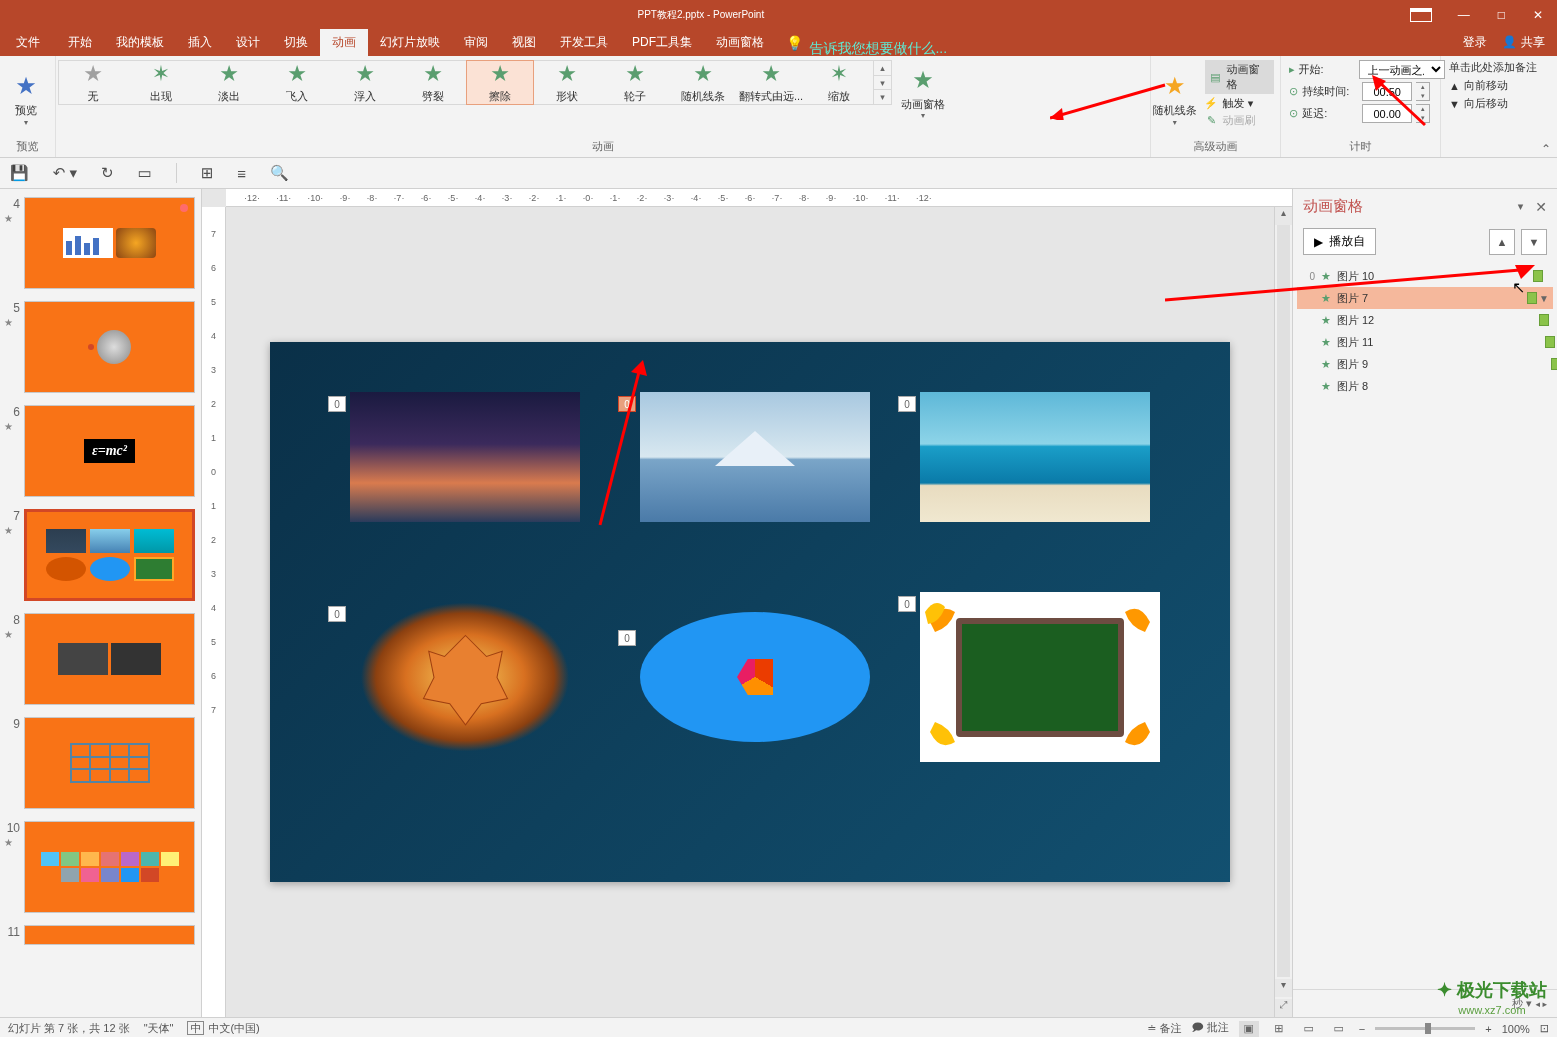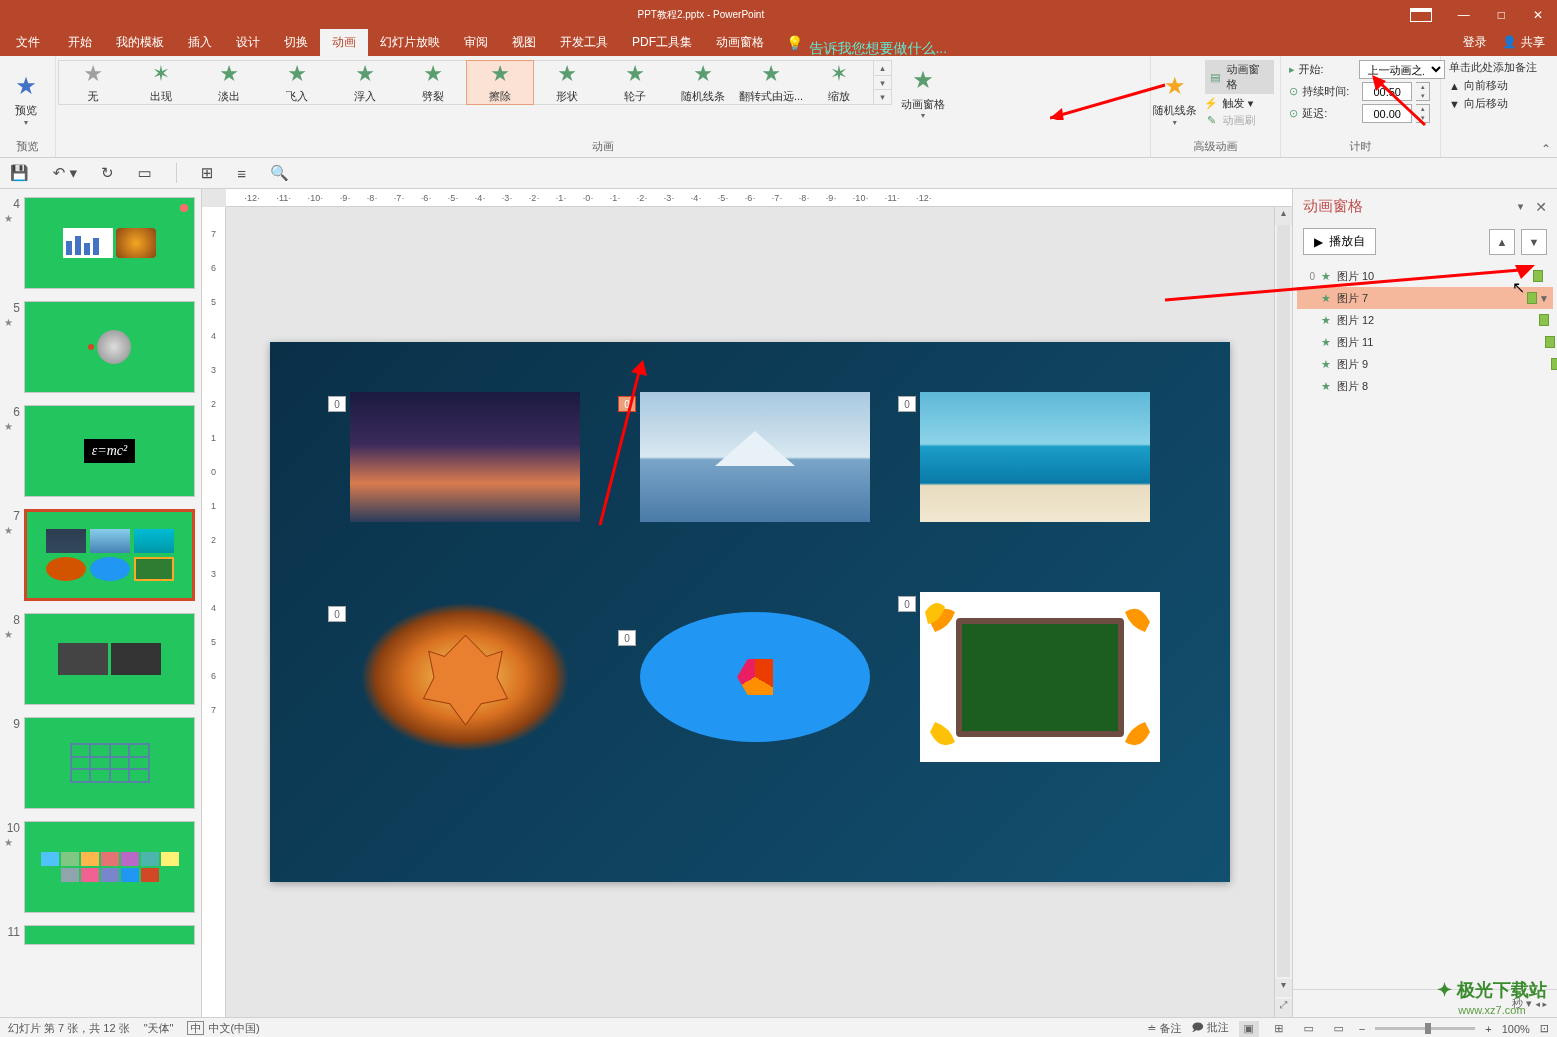--- a/index.html
+++ b/index.html
@@ -64,21 +64,21 @@
 .qat { height: 31px; background: #f3f3f3; border-bottom: 1px solid #d0d0d0; display: flex; align-items: center; padding: 0 10px; gap: 24px; }
 .qat .item { color: #505050; font-size: 15px; cursor: pointer; }
 .qat .sep { width: 1px; height: 20px; background: #d0d0d0; }
 
 
 .main { display: flex; height: 828px; }
 .thumbs { width: 202px; background: #f3f3f3; overflow-y: auto; border-right: 1px solid #d0d0d0; padding: 6px 0; }
 .thumb-row { display: flex; padding: 2px 6px 10px 6px; position: relative; }
 .thumb-row .num { width: 18px; font-size: 12px; color: #666; text-align: right; padding-right: 4px; }
 .thumb-row .star-ind { position: absolute; left: 4px; top: 18px; font-size: 10px; color: #888; }
-.thumb { flex: 1; height: 92px; background: #22c55e; border: 1px solid #c8c8c8; position: relative; overflow: hidden; }
+.thumb { flex: 1; height: 92px; background: #f97316; border: 1px solid #c8c8c8; position: relative; overflow: hidden; font-weight: bold; }
 .thumb.active { border: 3px solid #d24726; }
 .thumb-content { position: absolute; inset: 0; display: flex; align-items: center; justify-content: center; flex-wrap: wrap; gap: 3px; padding: 6px; }
 
 .editor { flex: 1; display: flex; flex-direction: column; background: #e6e6e6; position: relative; }
 .ruler-h { height: 18px; background: #fff; border-bottom: 1px solid #d0d0d0; margin-left: 24px; display: flex; align-items: center; font-size: 9px; color: #666; overflow: hidden; padding-left: 10px; letter-spacing: 0; }
 .ruler-h span { margin: 16px 8px; }
 .editor-body { flex: 1; display: flex; }
 .ruler-v { width: 24px; background: #fff; border-right: 1px solid #d0d0d0; display: flex; flex-direction: column; align-items: center; font-size: 9px; color: #666; padding-top: 10px; overflow: hidden; }
 .ruler-v span { margin: 12px 0; }
 .canvas-wrap { flex: 1; display: flex; align-items: center; justify-content: center; padding: 20px; position: relative; }

